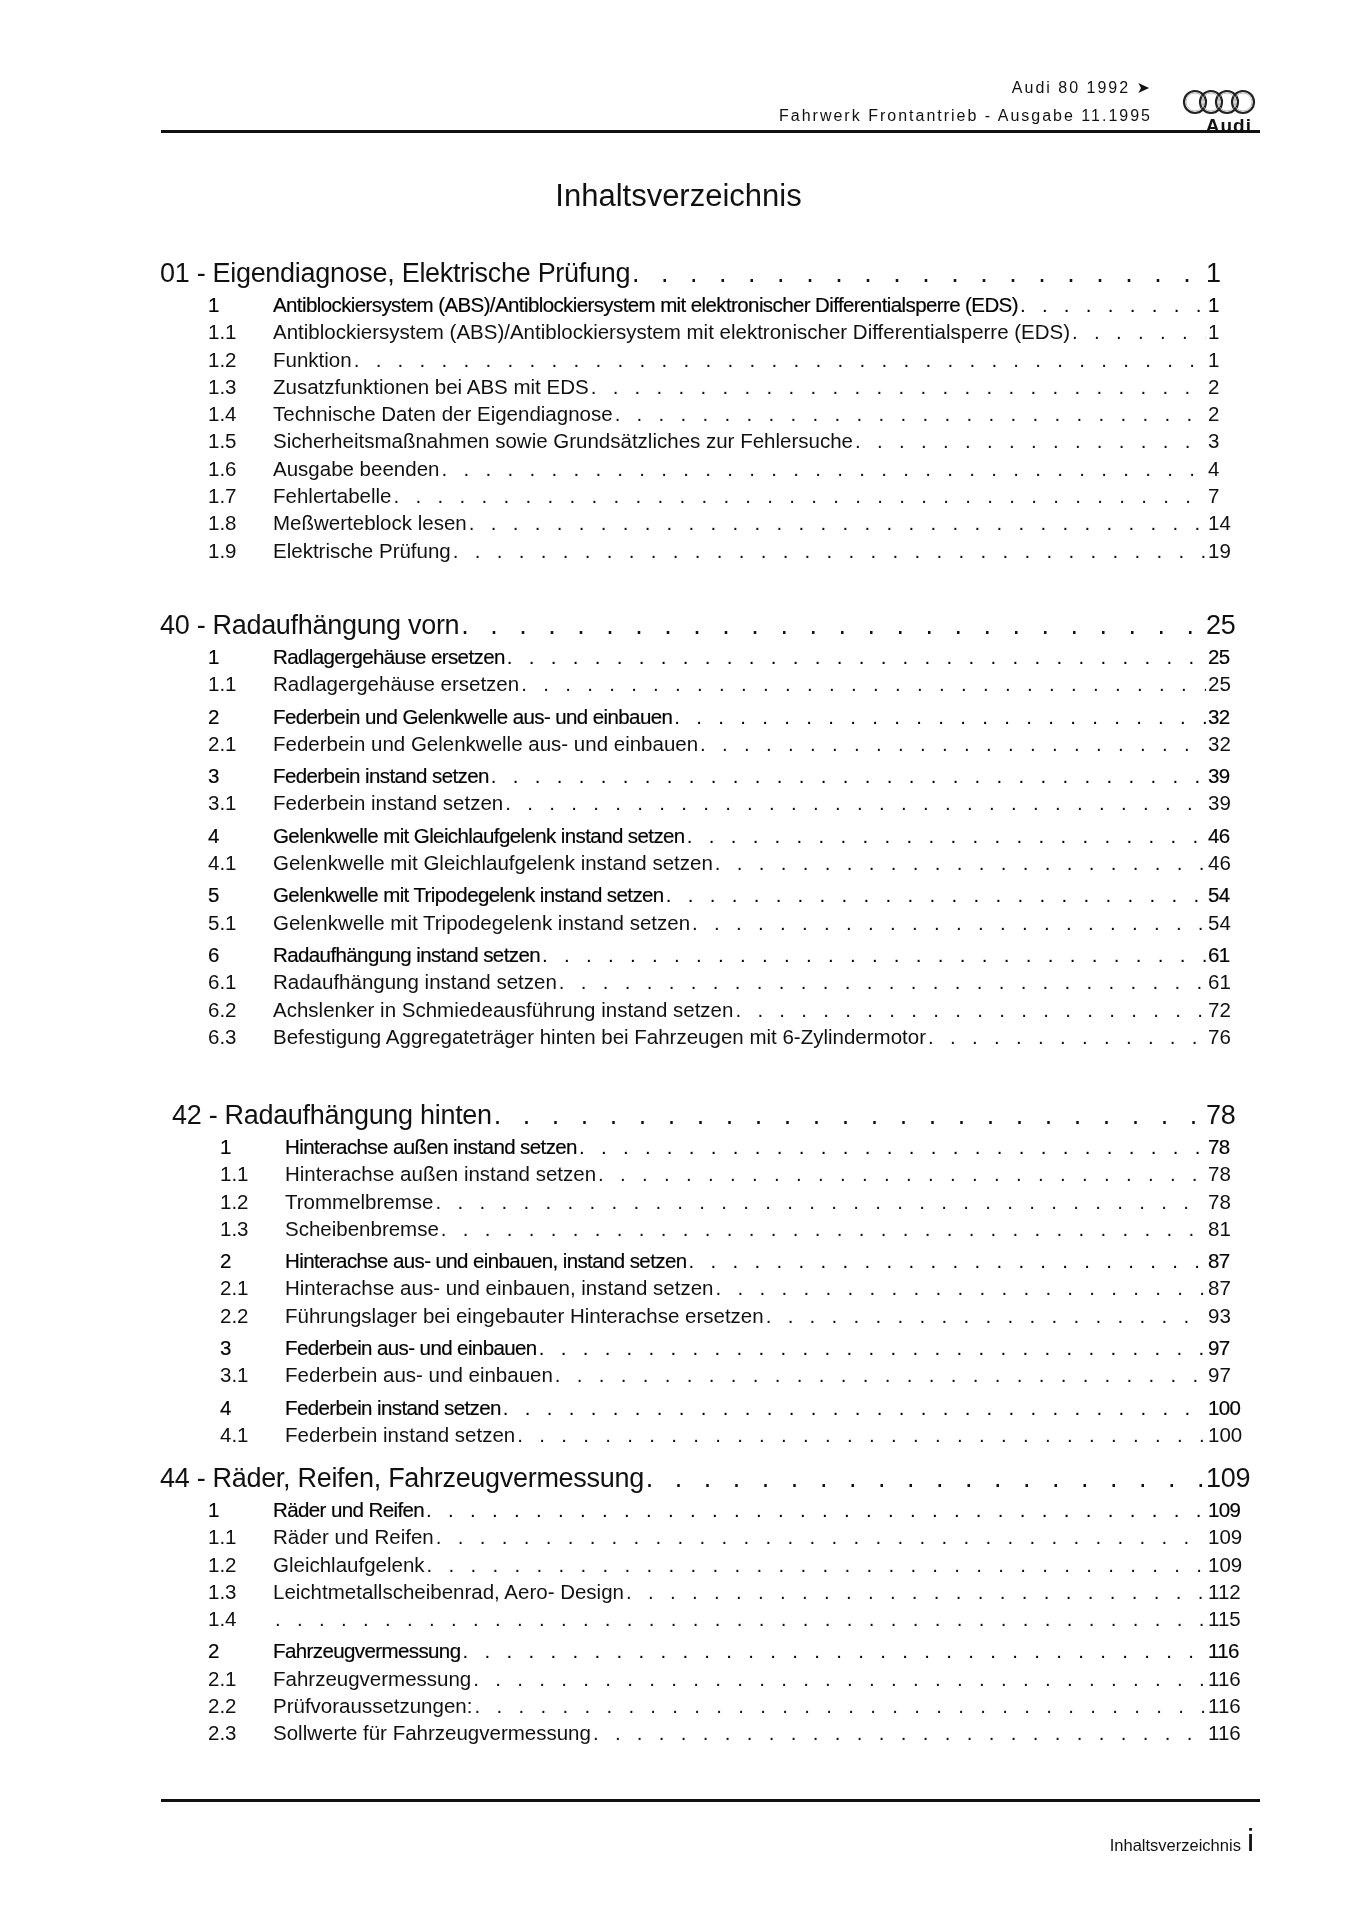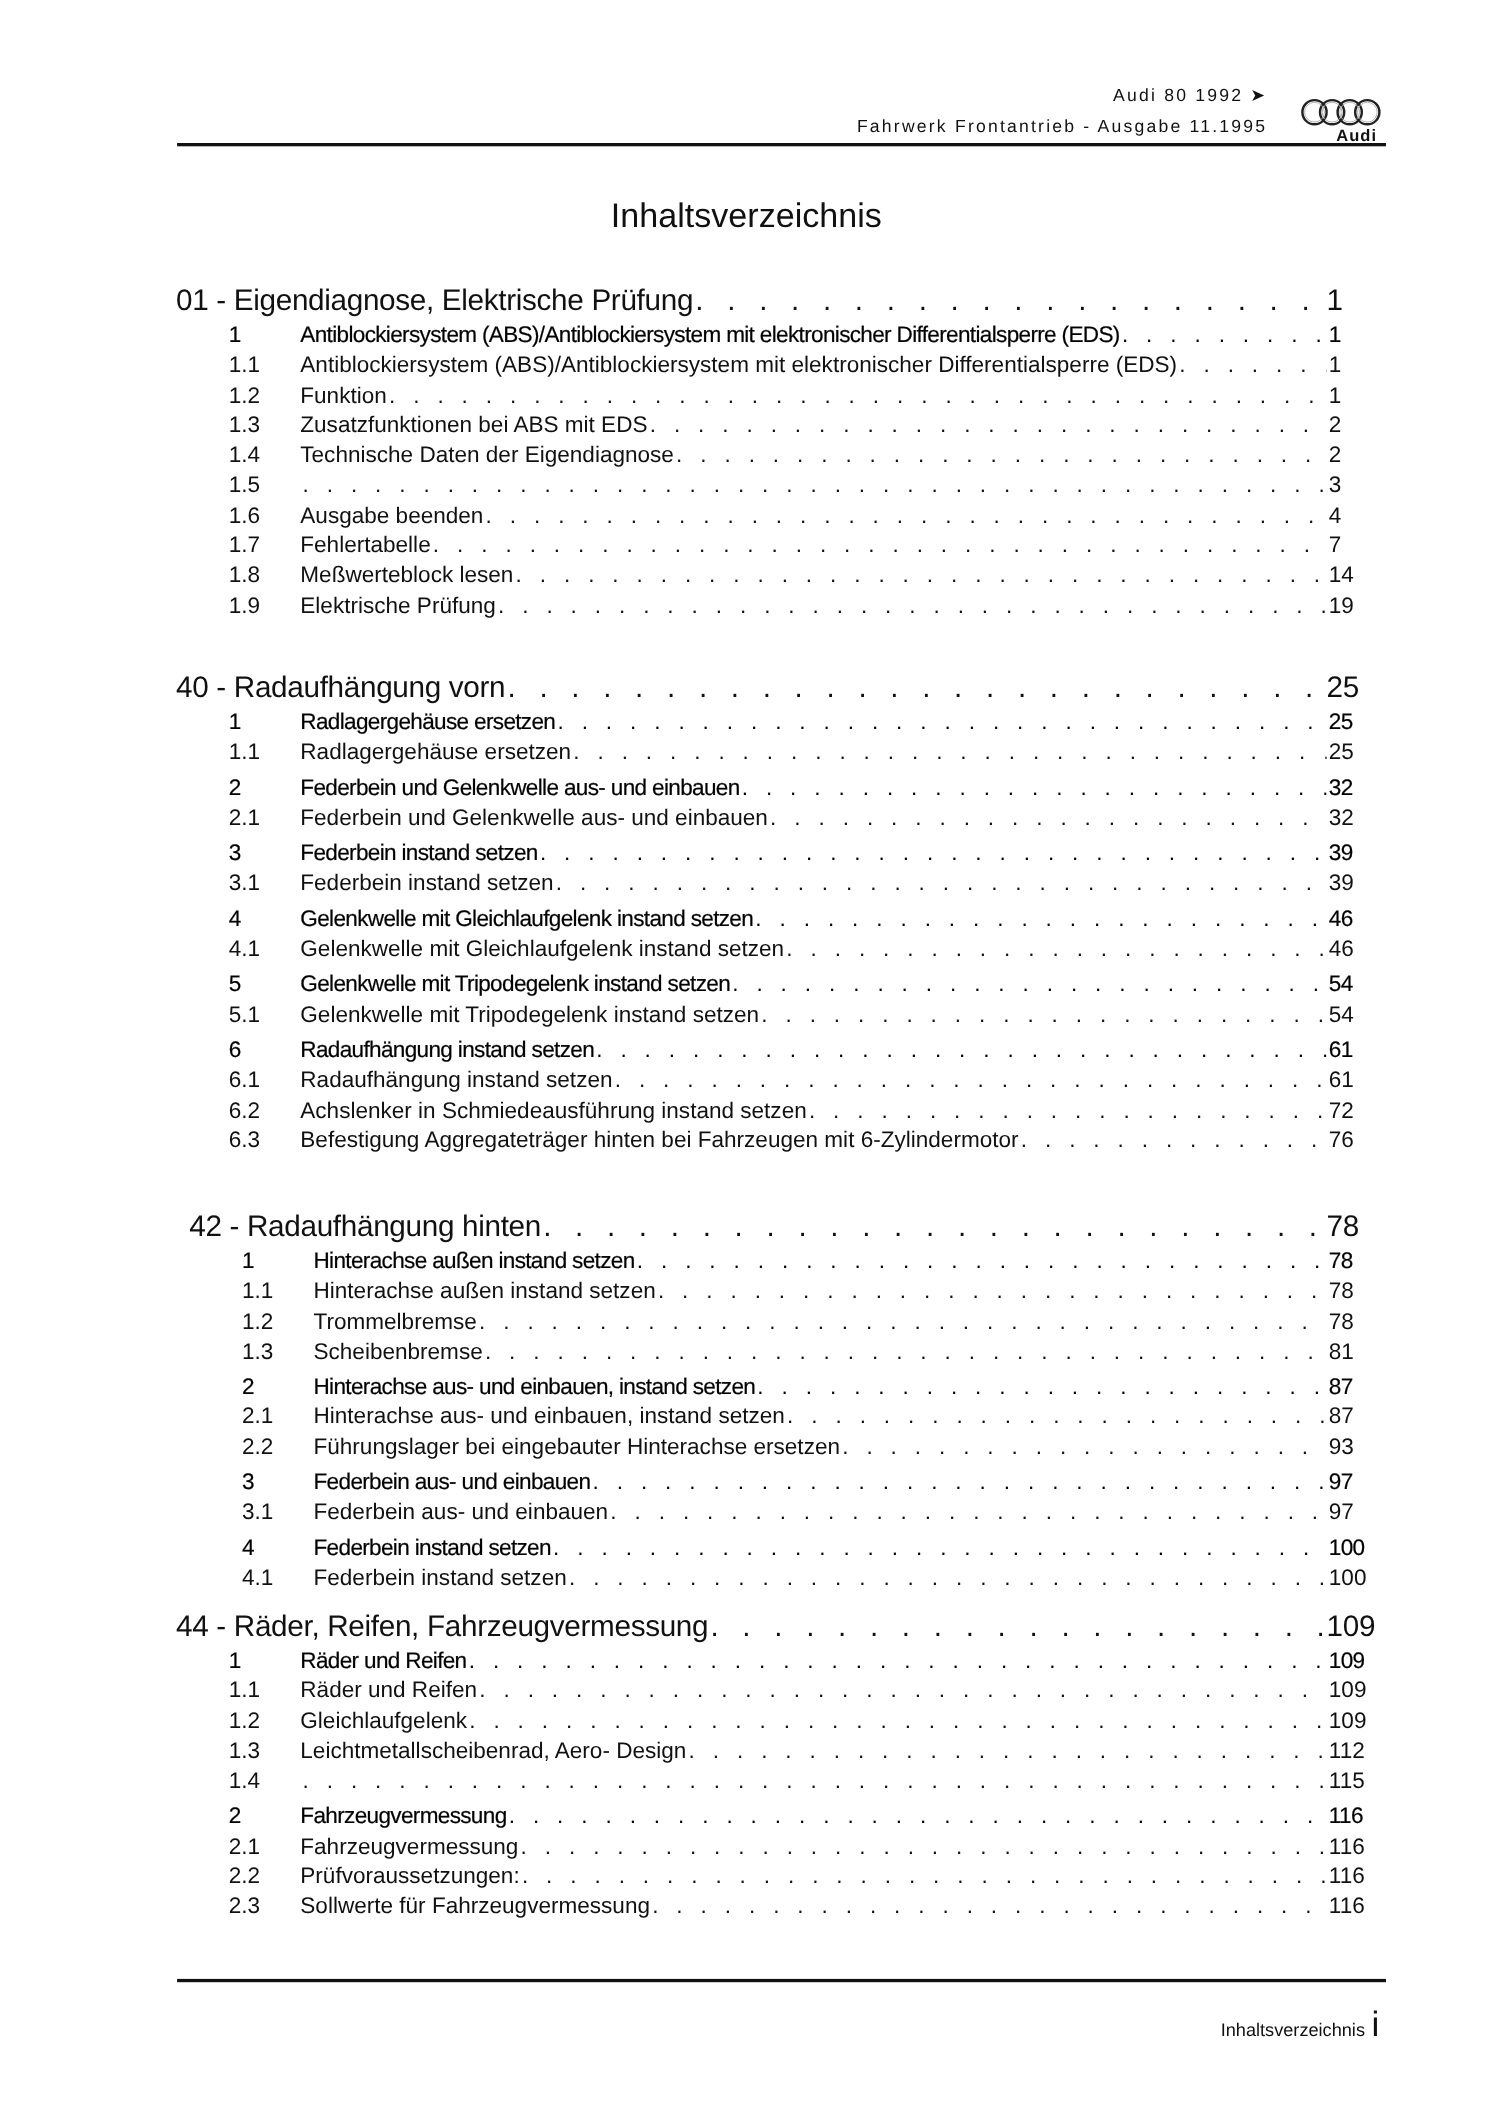--- a/index.html
+++ b/index.html
@@ -4,21 +4,21 @@
 <style>
   html, body { margin: 0; padding: 0; background: #ffffff; }
   body { width: 1357px; height: 1920px; position: relative; overflow: hidden;
          font-family: "Liberation Sans", sans-serif; color: #111; }
   .page-header { position: absolute; left: 161px; top: 60px; width: 1099px; height: 75px; }
   .hdr-text { position: absolute; right: 108px; top: 14px; text-align: right;
               font-size: 16px; letter-spacing: 2px; line-height: 28px; color: #111; }
   .hdr-line1 { display: block; }
   .hdr-line2 { display: block; }
   .logo { position: absolute; right: 2px; top: 18px; width: 76px; height: 50px; }
-  .logo-word { position: absolute; right: 8px; top: 55px; font-size: 15px; font-weight: bold;
+  .logo-word { position: absolute; right: 8px; top: 55px; font-size: 19px; font-weight: bold;
                letter-spacing: 1px; color: #111; }
   .hdr-rule { position: absolute; left: 161px; top: 130px; width: 1099px; height: 3px; background: #111; }
   .doc-title { position: absolute; left: 0; width: 1357px; top: 178px; text-align: center;
                font-size: 31px; color: #111; }
   .toc { position: absolute; left: 160px; top: 256px; width: 1100px; }
   .sec-head { display: flex; align-items: baseline; font-size: 27px; height: 35px; line-height: 35px;
               letter-spacing: -0.3px; }
   .sec-head .txt { white-space: nowrap; }
   .leader { flex: 1; overflow: hidden; white-space: nowrap; margin: 0 2px; letter-spacing: 5.3px; }
   .sec-head .leader { letter-spacing: 7px; }
@@ -115,20 +115,21 @@
         <span class="num">1.4</span>
         <span class="body">
           <span class="txt">Technische Daten der Eigendiagnose</span>
           <span class="leader">. . . . . . . . . . . . . . . . . . . . . . . . . . . . . . . . . . . . . . . . . . . . . . . . . . . . . . . . . . . . . . . . . . . . . . . . . . . . . . . . . . . . . . . . . .</span>
           <span class="pg">2</span>
         </span>
       </div>
       <div class="item">
         <span class="num">1.5</span>
         <span class="body">
+          <span class="txt">Sicherheitsmaßnahmen sowie Grundsätzliches zur Fehlersuche</span>
           <span class="leader">. . . . . . . . . . . . . . . . . . . . . . . . . . . . . . . . . . . . . . . . . . . . . . . . . . . . . . . . . . . . . . . . . . . . . . . . . . . . . . . . . . . . . . . . . .</span>
           <span class="pg">3</span>
         </span>
       </div>
       <div class="item wrap">
         <span class="num">1.6</span>
         <span class="body">
           <span class="line2">
             <span class="txt">Ausgabe beenden</span>
             <span class="leader">. . . . . . . . . . . . . . . . . . . . . . . . . . . . . . . . . . . . . . . . . . . . . . . . . . . . . . . . . . . . . . . . . . . . . . . . . . . . . . . . . . . . . . . . . .</span>

